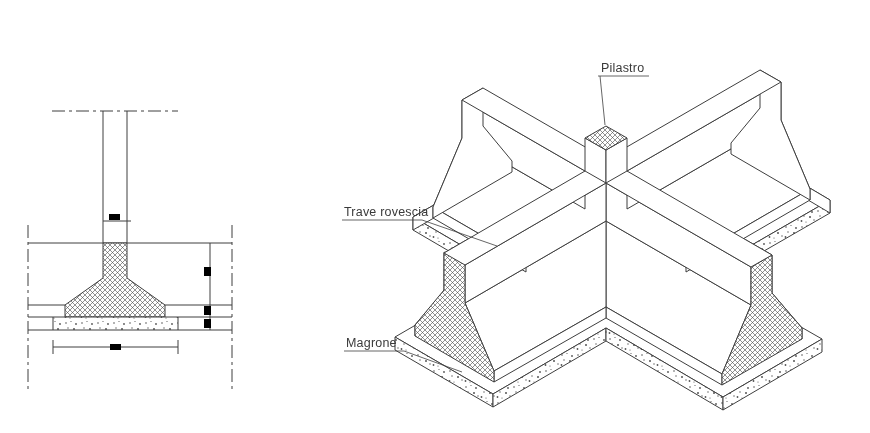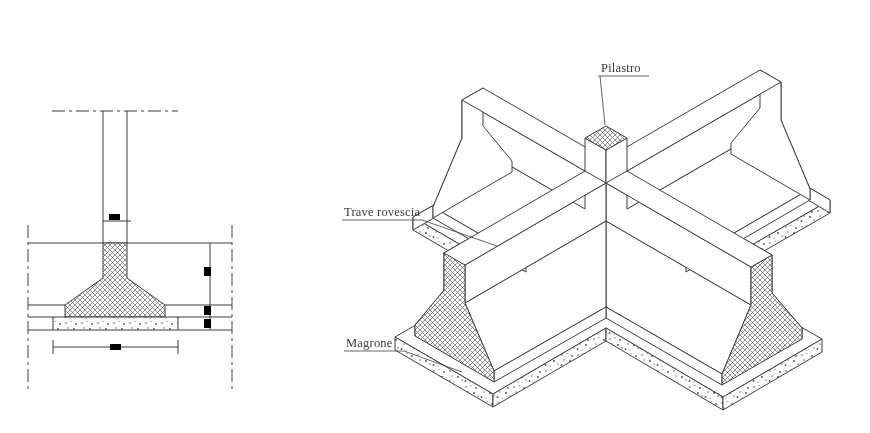--- a/index.html
+++ b/index.html
@@ -1,20 +1,20 @@
 <!DOCTYPE html>
 <html style="--line: #3f3f3f; --marker: #000000; --bg: #ffffff; --hatch: #4a4a4a; --stipple: #555555;"><head>
 <meta charset="utf-8">
 <style>
   :root{
     --line:#3f3f3f; --marker:#000000; --bg:#ffffff; --hatch:#4a4a4a; --stipple:#555555;
   }
   html,body{margin:0;padding:0;background:var(--bg);}
   .stage{position:relative;width:870px;height:433px;background:var(--bg);overflow:hidden;
-         font-family:Liberation Serif, serif;}
+         font-family:Liberation Sans, sans-serif;}
   svg{display:block}
   .ln{stroke:var(--line);stroke-width:1;fill:none;stroke-linecap:butt}
   .lnthin{stroke:var(--line);stroke-width:.8;fill:none}
   .cl{stroke:var(--line);stroke-width:1;fill:none;stroke-dasharray:13 4 3 4}
   .face{fill:#ffffff;stroke:var(--line);stroke-width:1;stroke-linejoin:round}
   .hatchf{fill:url(#hat);stroke:var(--line);stroke-width:1;stroke-linejoin:round}
   .stipf{fill:url(#stip);stroke:var(--line);stroke-width:1;stroke-linejoin:round}
   .mk{fill:var(--marker);stroke:none}
   .lbl{fill:#3a3a3a;font-size:12.5px;letter-spacing:.2px}
 </style>

